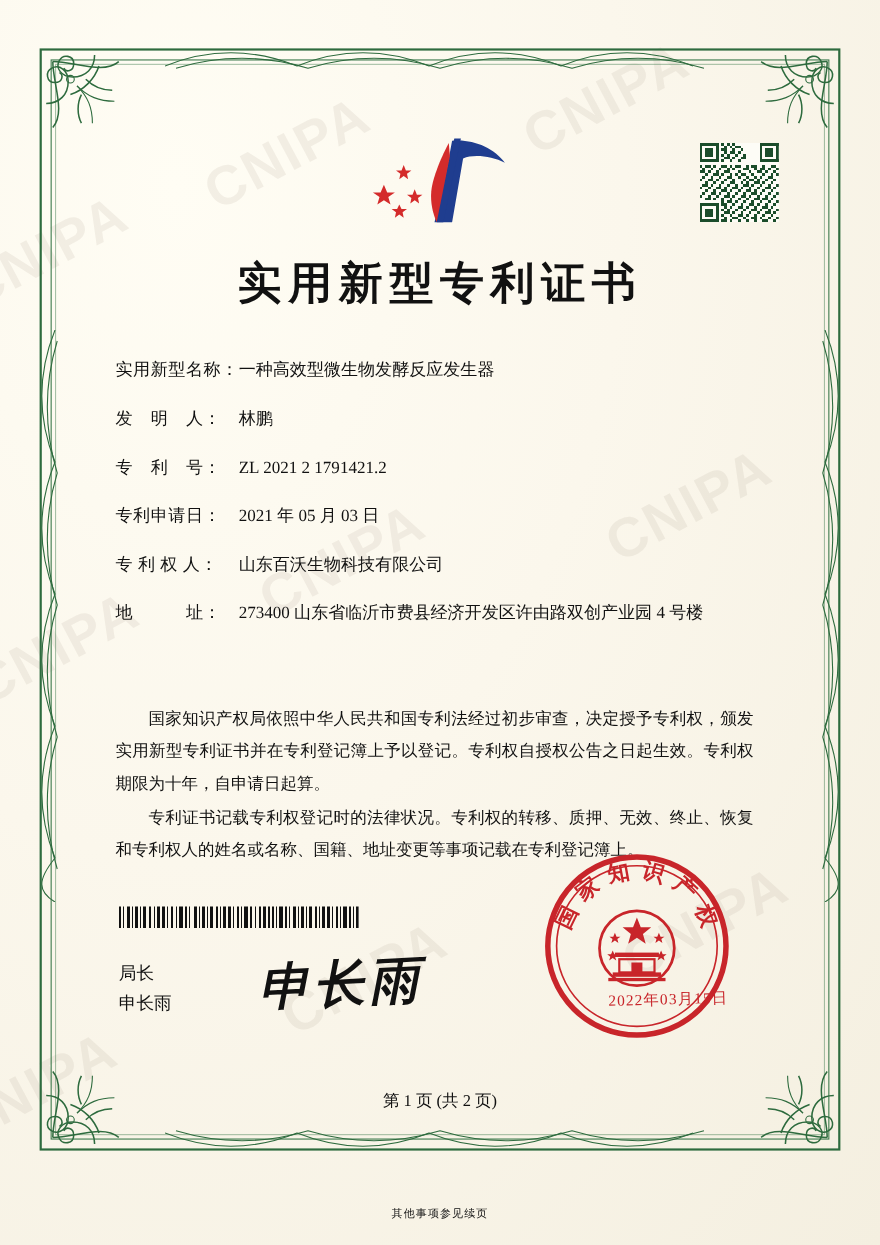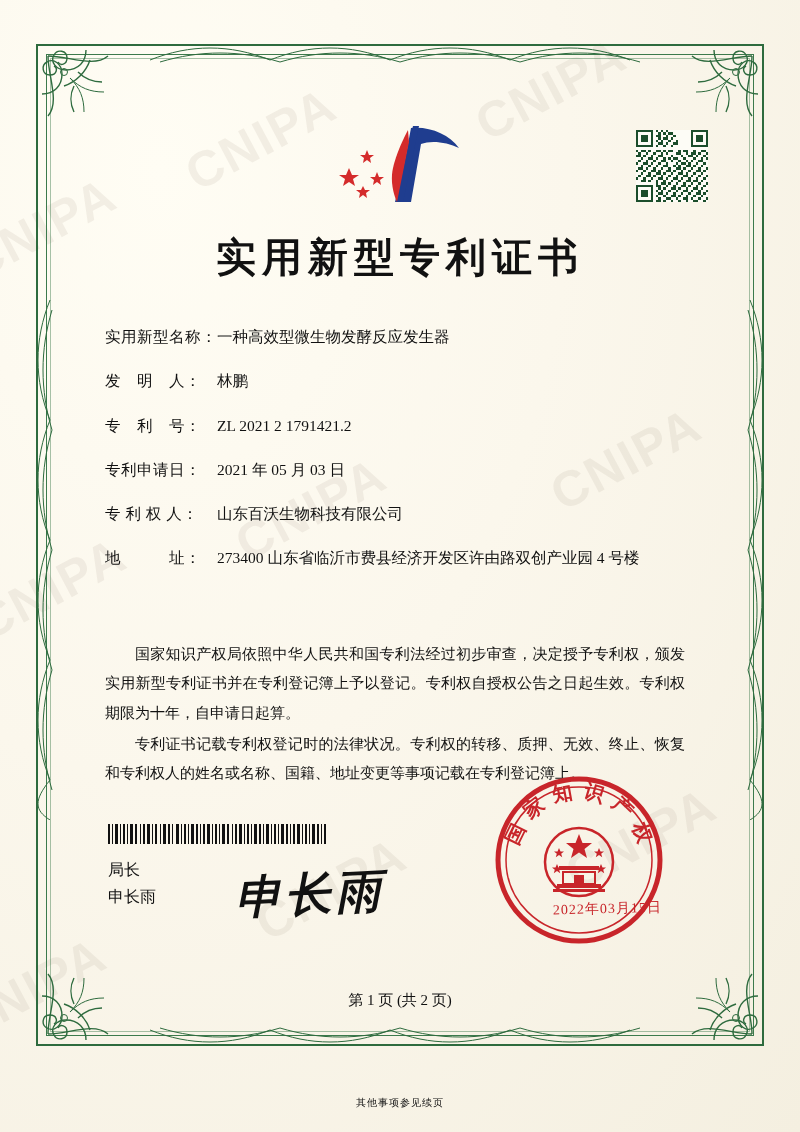--- a/index.html
+++ b/index.html
@@ -193,21 +193,21 @@
     position: absolute;
     left: 48px;
     bottom: 178px;
     width: 218px;
     height: 20px;
   }
 
   .sig-block {
     position: absolute;
     left: 48px;
-    bottom: 112px;
+    bottom: 96px;
     font-size: 16px;
     line-height: 1.65;
     color: #111;
   }
 
   .handwriting {
     position: absolute;
     left: 175px;
     bottom: 96px;
     font-family: "DejaVu Serif", serif;

